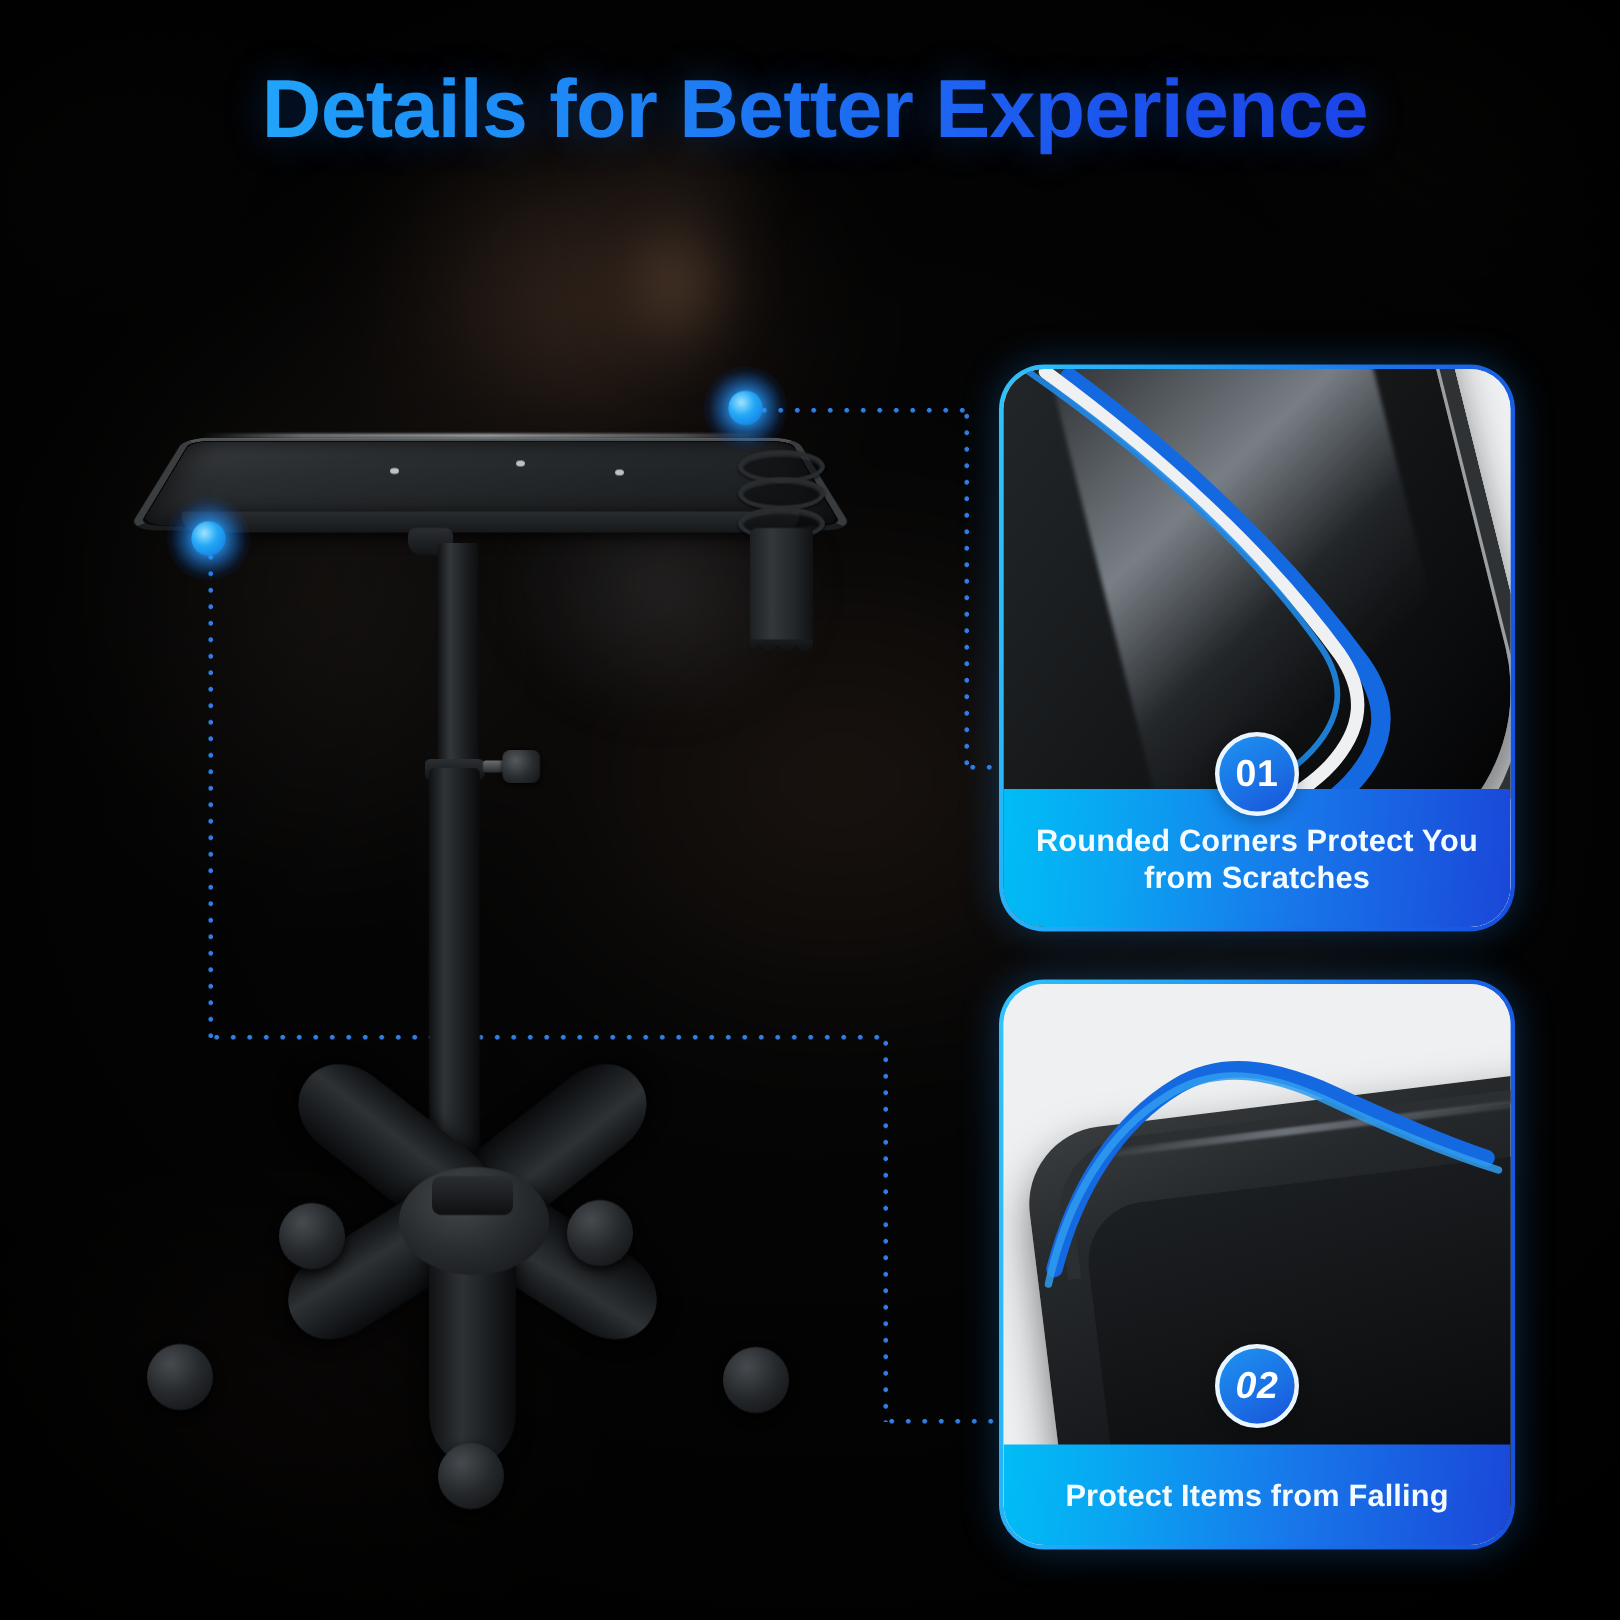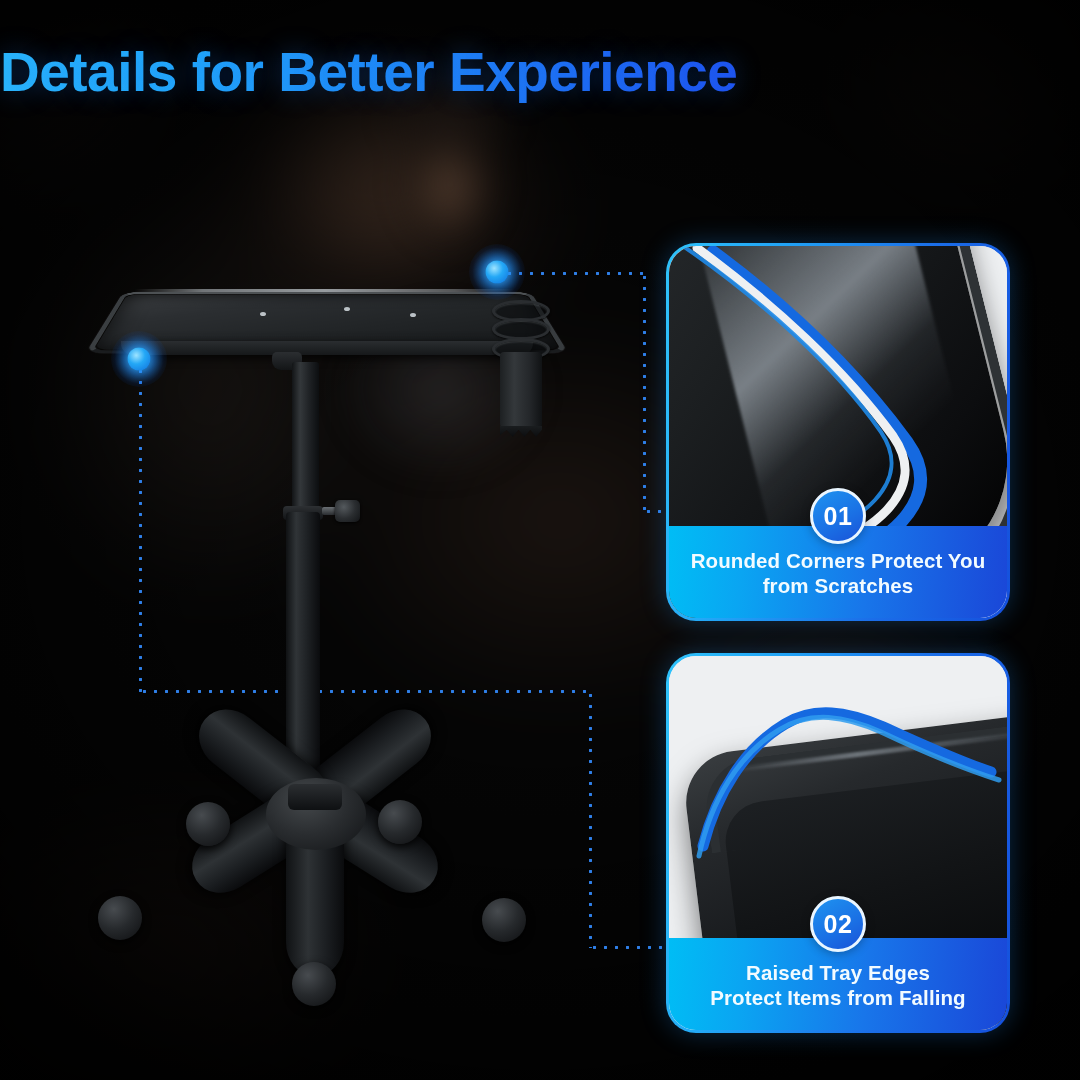--- a/index.html
+++ b/index.html
@@ -36,21 +36,21 @@
     filter:blur(14px);
   }
   .bg-vig {
     position:absolute; inset:0;
     background:radial-gradient(ellipse 760px 660px at 540px 520px, rgba(0,0,0,0) 30%, rgba(0,0,0,0.55) 72%, rgba(0,0,0,0.92) 100%);
   }
 
   
   .headline {
     position:absolute; left:0; top:40px; width:912px;
-    text-align:left;
+    text-align:right;
     font-size:55px; font-weight:700; letter-spacing:-0.5px;
     background:linear-gradient(90deg,#2bb9fb 0%,#22a6fa 22%,#1f7df4 52%,#1f55ee 78%,#1d3fe8 100%);
     -webkit-background-clip:text; background-clip:text;
     -webkit-text-fill-color:transparent; color:transparent;
     text-shadow:0 0 26px rgba(30,120,250,0.35);
     white-space:nowrap;
   }
 
   
   .product { position:absolute; left:0; top:0; width:700px; height:1080px; }
@@ -372,22 +372,21 @@
         <div class="c2-inner"></div>
         <div class="c2-lip"></div>
         <div class="c2-edge-hl"></div>
 
         <svg style="position:absolute;left:0;top:0;width:344px;height:380px;" viewBox="0 0 344 380">
           <path d="M 34 190 C 48 136 76 92 116 68 C 146 50 178 56 212 70 C 248 86 286 104 322 116" fill="none" stroke="#1569e0" stroke-width="11" stroke-linecap="round"></path>
           <path d="M 30 200 C 42 144 70 98 110 74 C 142 54 176 60 212 76 C 250 94 292 112 330 124" fill="none" stroke="#2f9cef" stroke-width="5" stroke-linecap="round" opacity="0.85"></path>
         </svg>
       </div>
 
-      <div class="badge" style="bottom:78px;">02</div>
+      <div class="badge" style="bottom:78px;font-style:italic;">02</div>
 
       <div class="caption" style="font-size:20.5px;">
-        <div>Raised Tray Edges</div>
         <div>Protect Items from Falling</div>
       </div>
     </div>
   </div>
 
 </div>
 
 </body></html>

